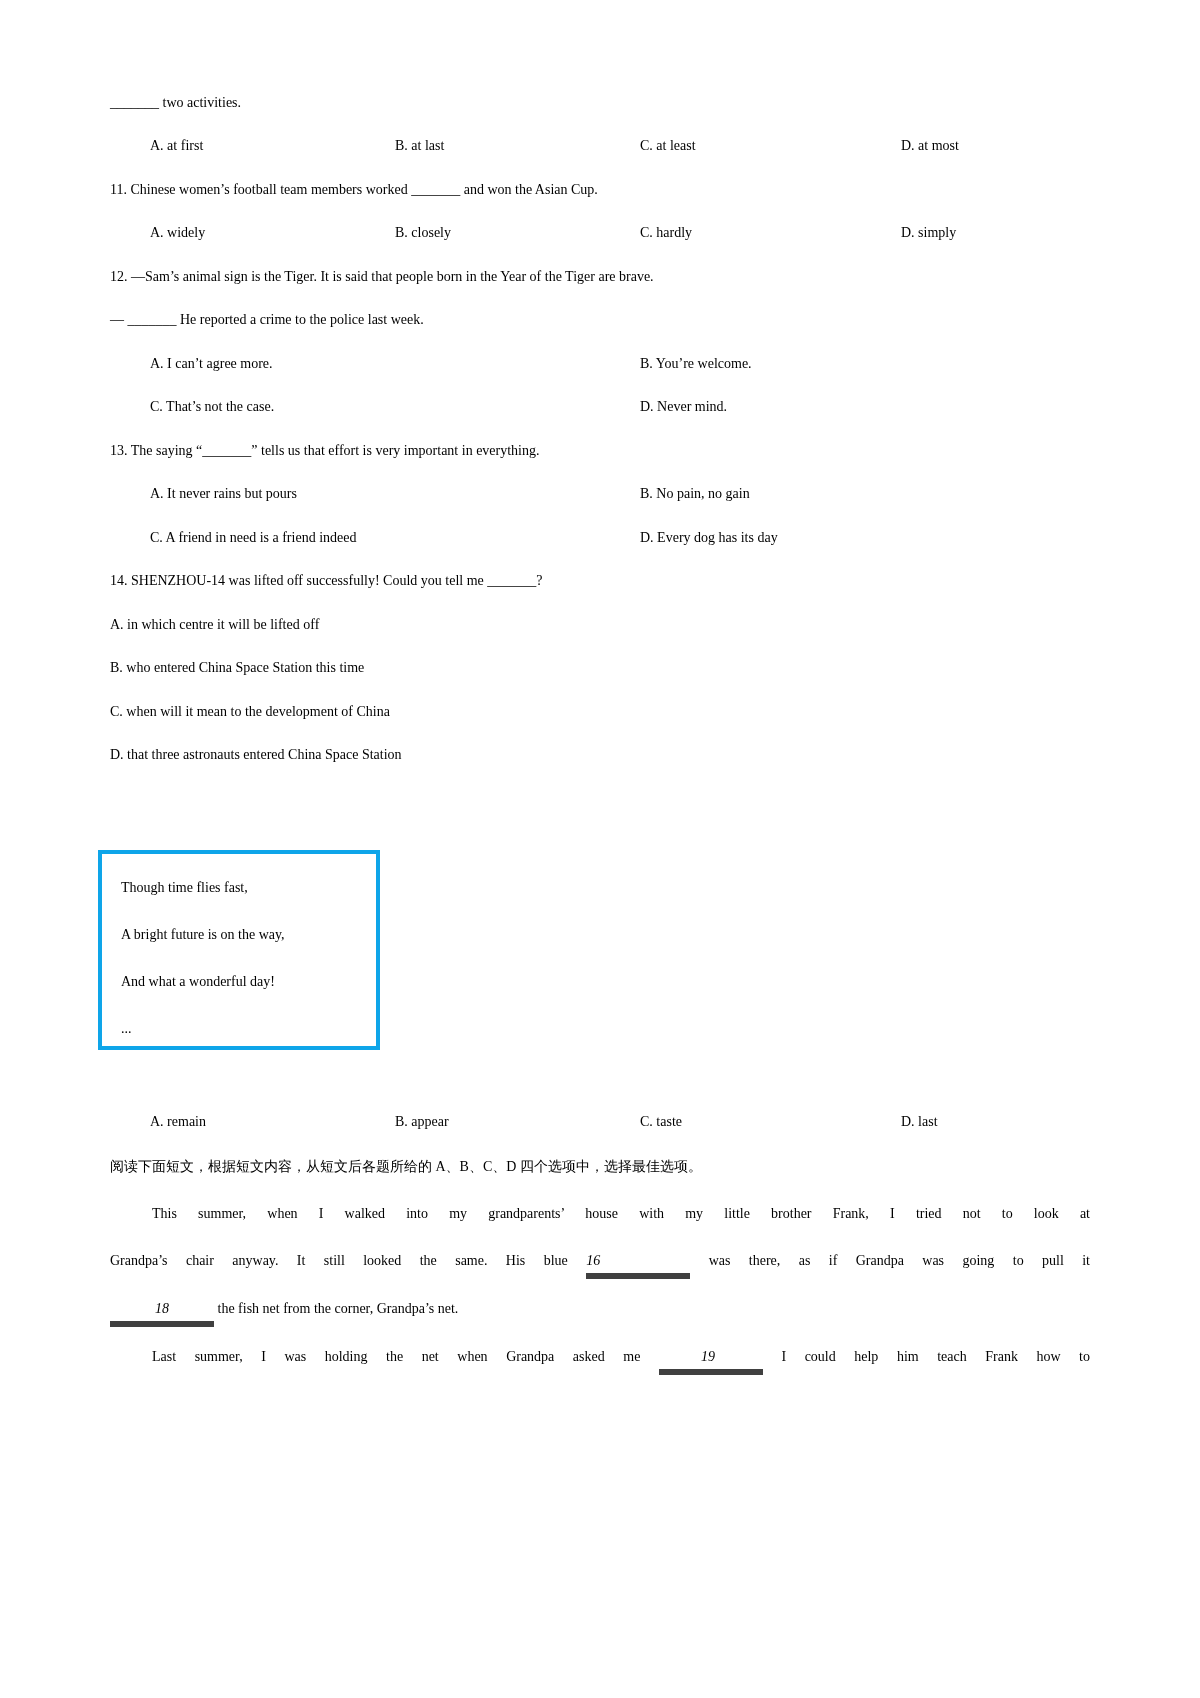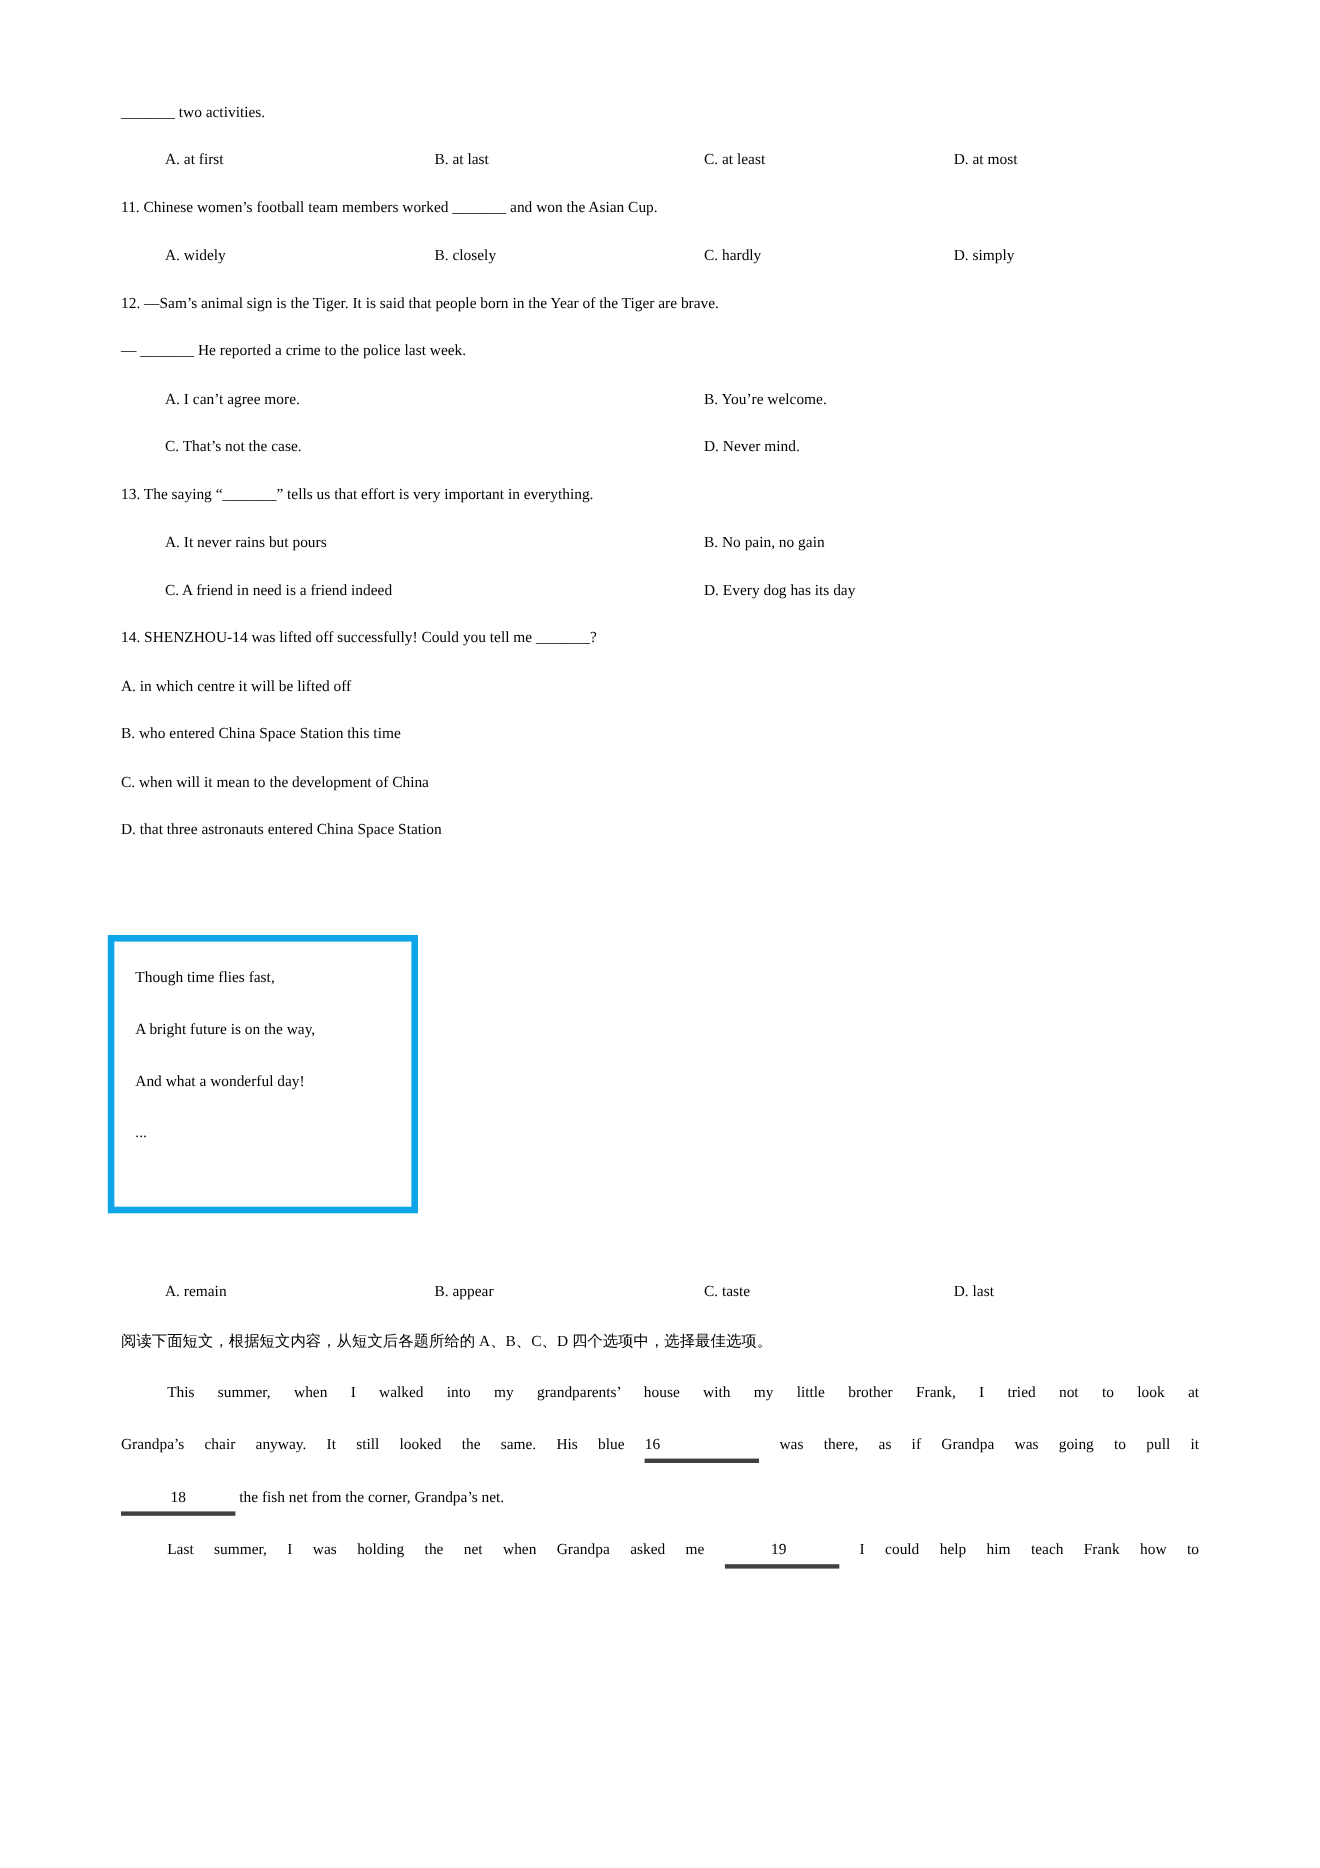--- a/index.html
+++ b/index.html
@@ -19,43 +19,44 @@
     white-space:pre;
   }
   .opt-row { position:relative; height:43.5px;margin-left:40px; }
   .opt-row .opt {
     position:absolute; top:50%; transform:translateY(-50%);
     white-space:pre;
   }
   .c1 { left:0; }
   .c2 { left:245px; }
   .c3 { left:490px; }
-  .c4 { left:717px; }
+  .c4 { left:751px; }
   .poem-box {
     margin-top:73px;
     margin-left:-12px;
-    width:282px; height:253px;
-    border:6px solid #0ea5e9;
+    width:282px; height:200px;
+    border:4px solid #0ea5e9;
     padding:10px 8px 0 19px;
   }
   .poem-line { height:47px; display:flex; align-items:center; white-space:pre; }
   .after-box { margin-top:50px; }
   .cn-line { height:46px; display:flex; align-items:center; white-space:pre; }
   .pline {
     height:47.7px; line-height:47.7px;
     white-space:normal;
   }
   .just { text-align:justify; text-align-last:justify; }
   .indent { text-indent:42px; }
   .cloze {
     display:inline-block;
     min-width:104px;
     text-align:center;
-    border-bottom:4px solid #404040;
+    border-bottom:6px solid #404040;
     line-height:24px;
+    font-style:italic;
   }
 </style>
 </head>
 <body>
 
 <div class="page">
 
   <div class="line">_______ two activities.</div>
 
   <div class="opt-row">

